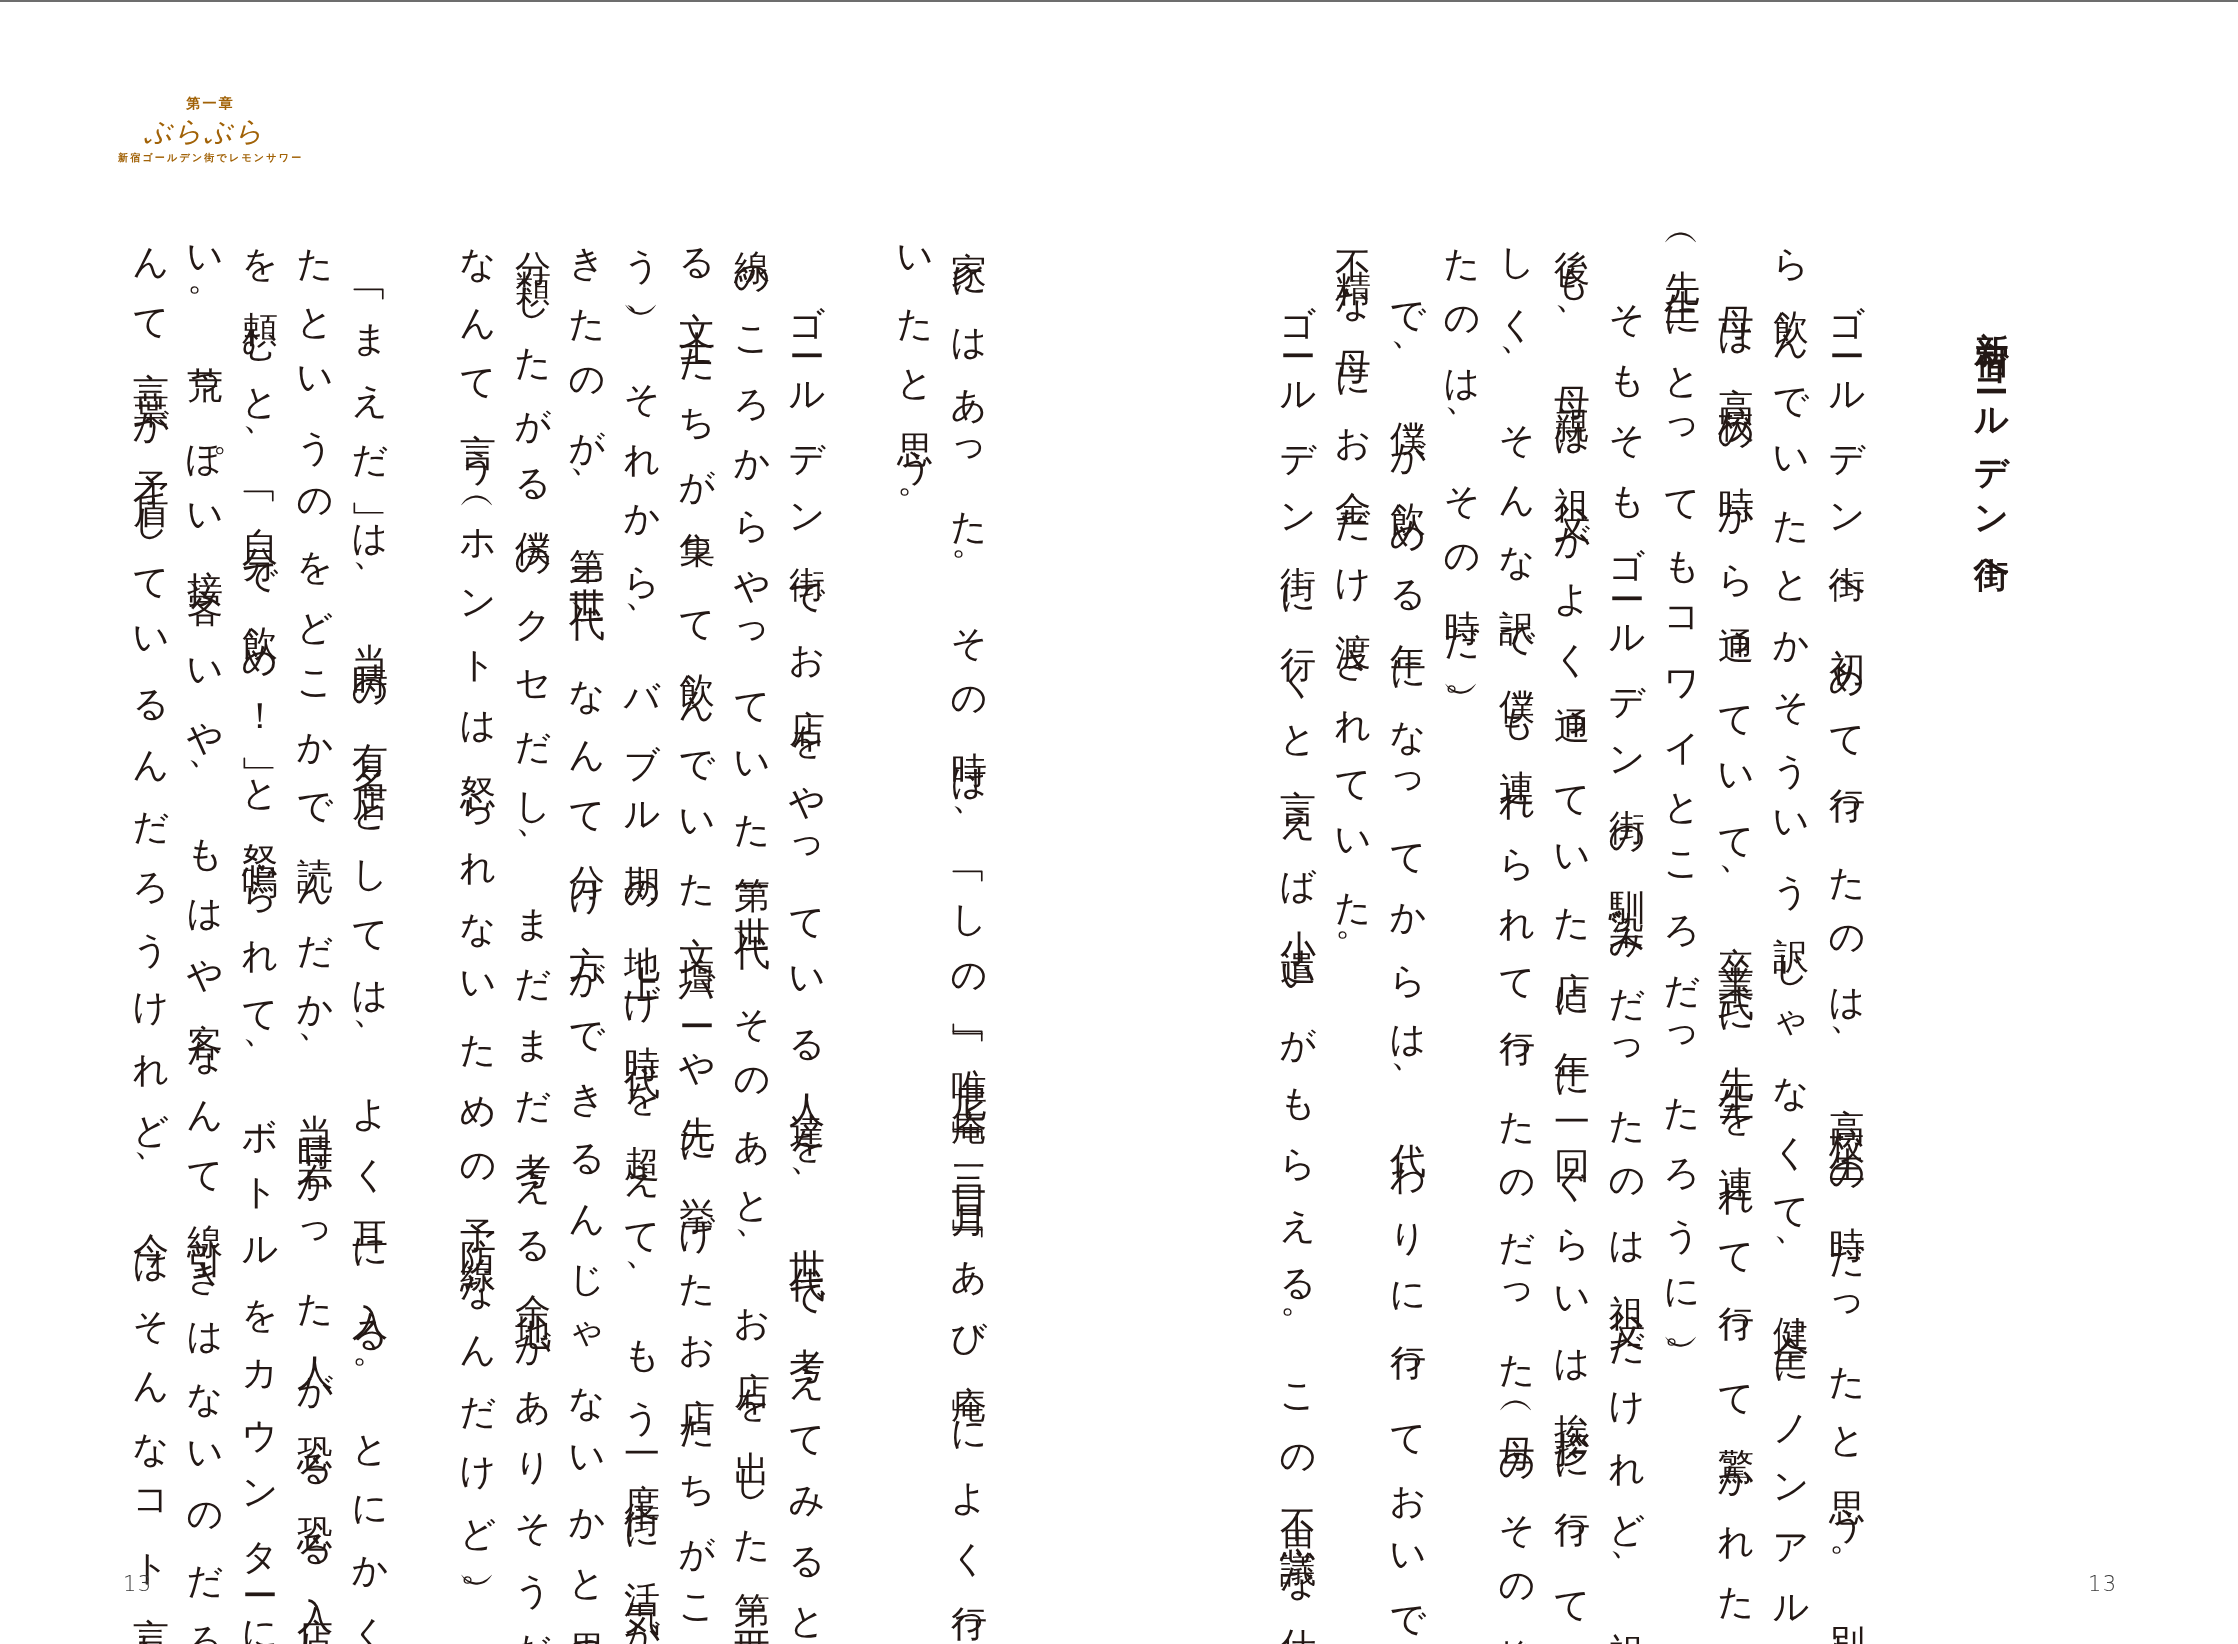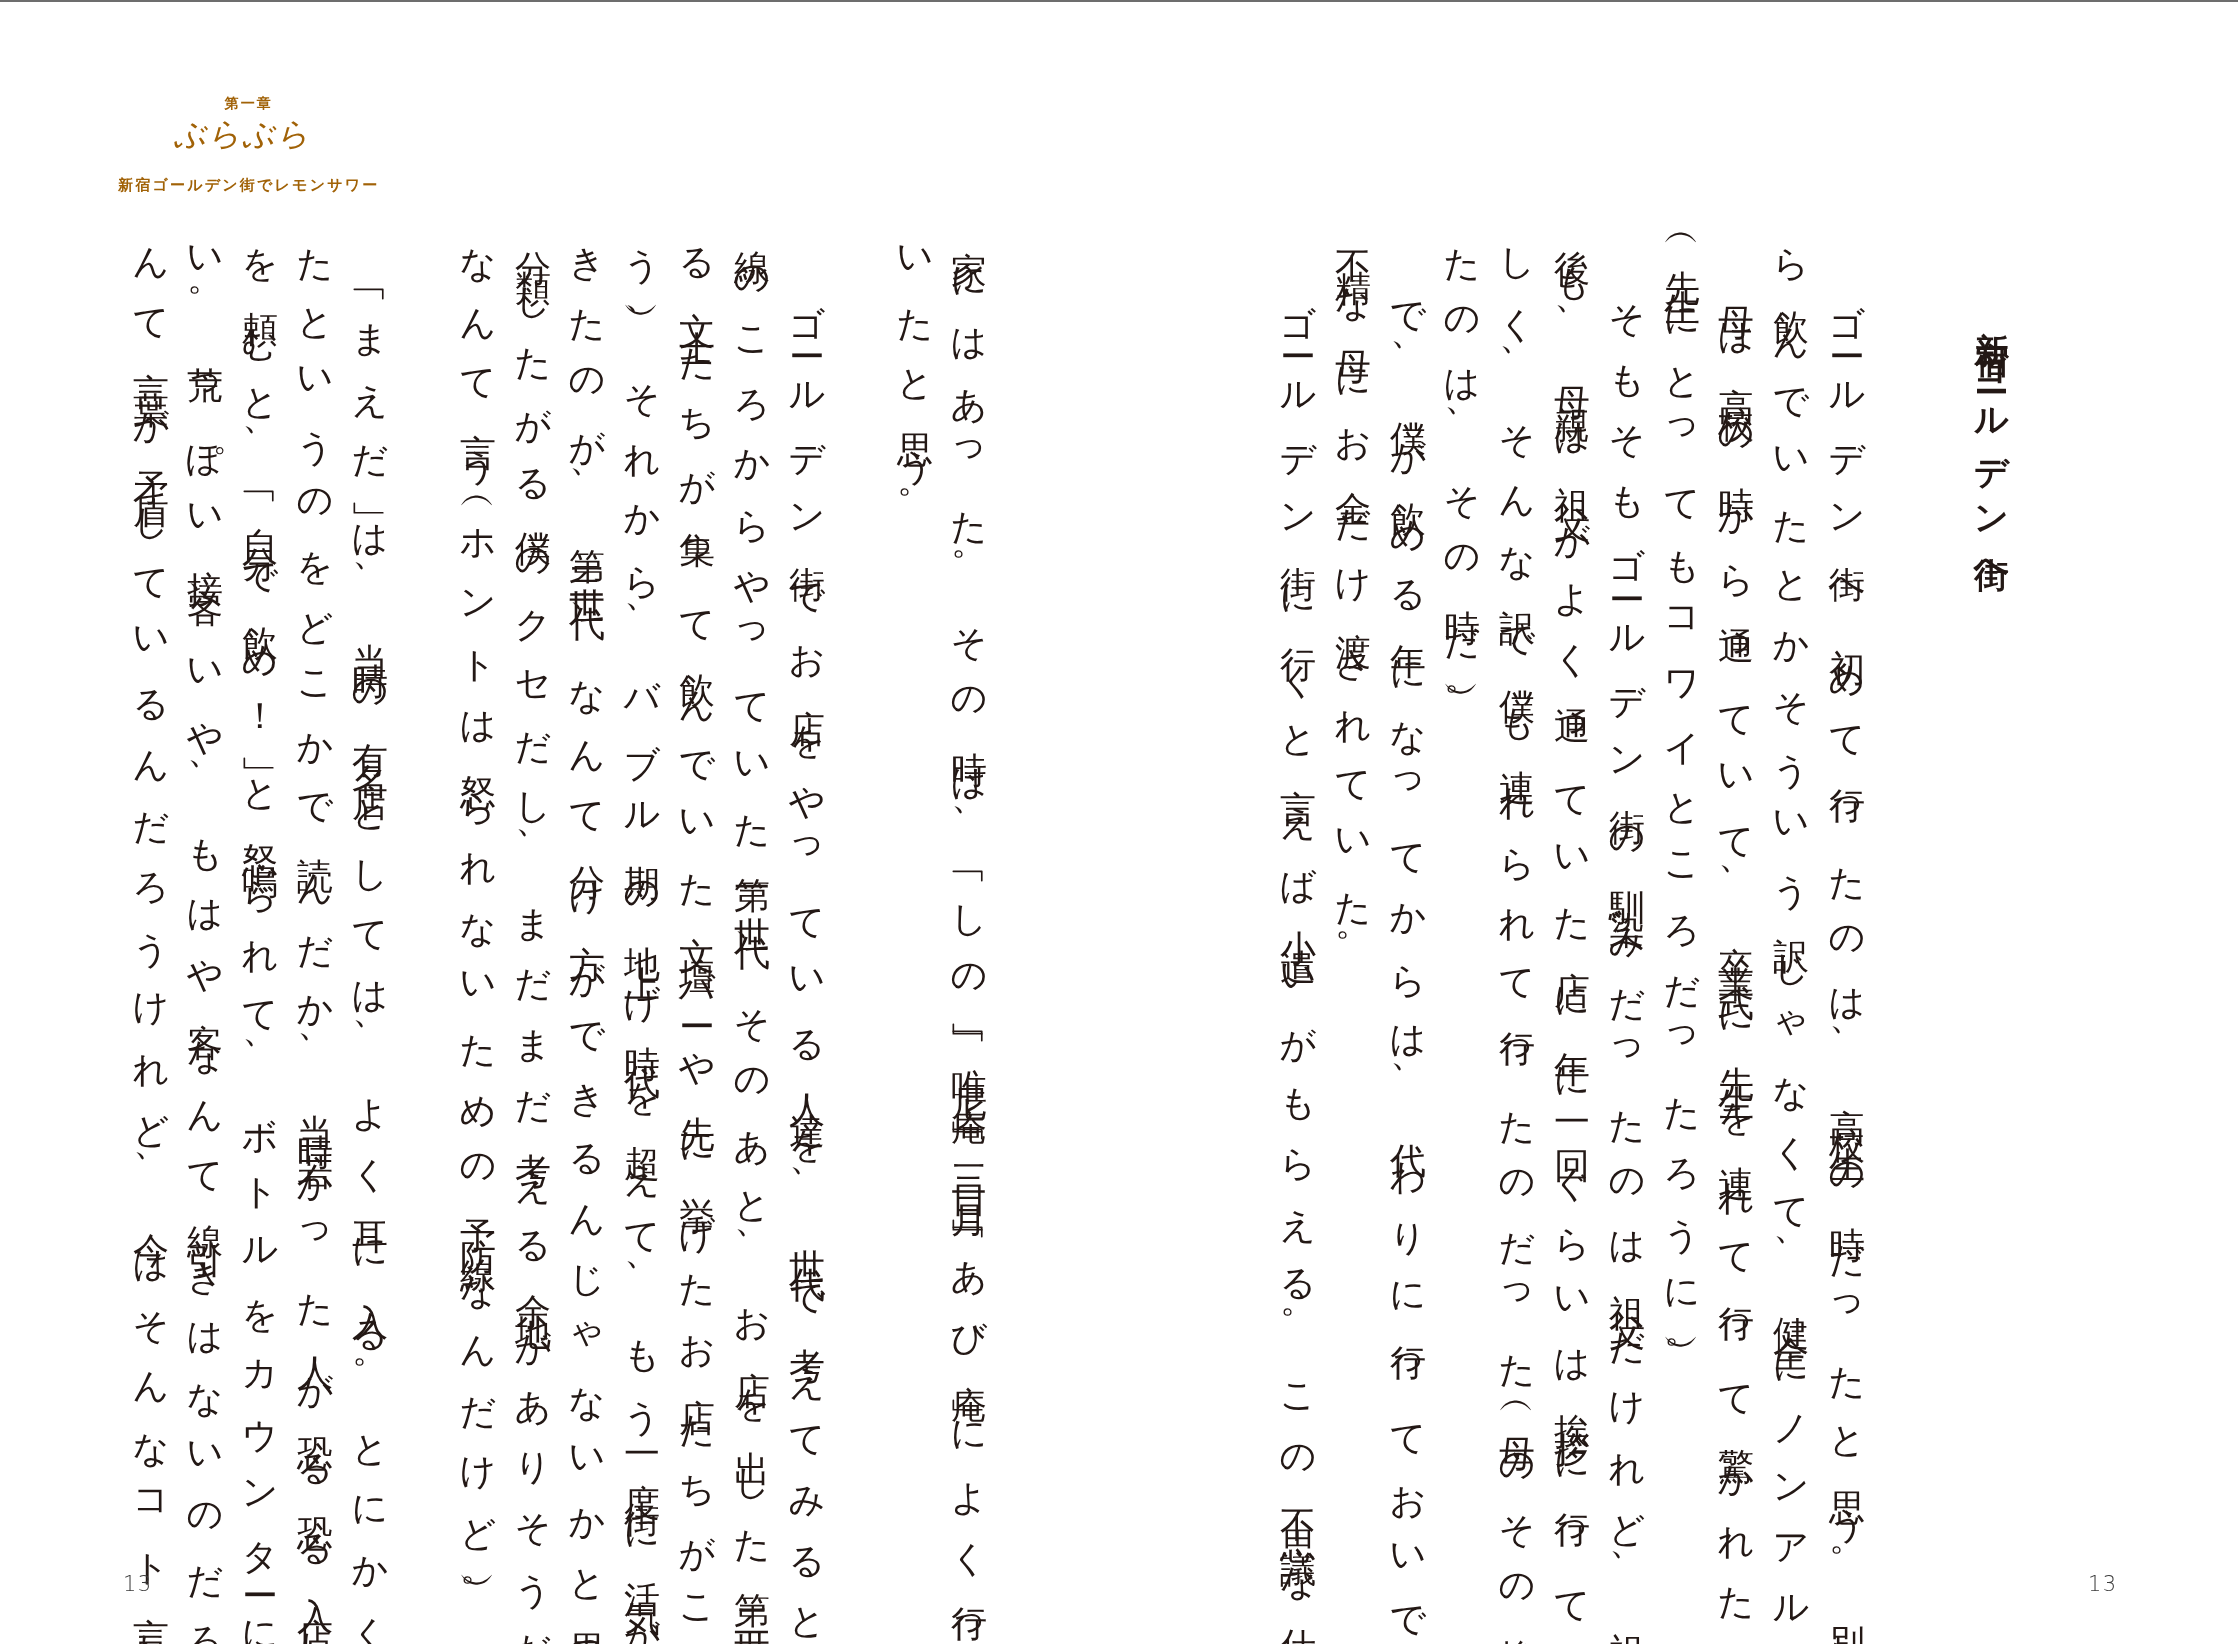--- a/index.html
+++ b/index.html
@@ -3,22 +3,22 @@
 <meta charset="utf-8">
 <style>
   html, body { margin: 0; padding: 0; background: #ffffff; }
   body { width: 2239px; height: 1644px; position: relative; overflow: hidden;
          font-family: "DejaVu Serif", "Liberation Serif", serif; color: #231815; }
   .topline { position: absolute; left: 0; top: 0; width: 2239px; height: 1.5px; background: #6d6d6d; }
   .running-head { position: absolute; left: 118px; top: 95px; height: 30px; display: flex; align-items: center;
                   font-family: "DejaVu Sans", "Liberation Sans", sans-serif; color: #a16207; white-space: nowrap; flex-direction: column; }
   .rh-chapter { font-size: 14px; letter-spacing: 2.2px; font-weight: bold; }
   .rh-dash { display: inline-block; width: 25px; height: 1.5px; background: #8a8a8a; margin: 0 10.4px 0 31px; }
-  .rh-title-script { font-family: Liberation Serif, serif; font-style: italic; font-size: 32px; letter-spacing: 1.5px; margin-right: 13.3px; }
-  .rh-subtitle { font-size: 15px; letter-spacing: 2.2px; font-weight: bold; margin-top: 19px; }
+  .rh-title-script { font-family: Liberation Serif, serif; font-style: italic; font-size: 28px; letter-spacing: 1.5px; margin-right: 13.3px; }
+  .rh-subtitle { font-size: 10px; letter-spacing: 2.2px; font-weight: bold; }
   .col { position: absolute; top: 222px; writing-mode: vertical-rl; text-orientation: upright;
          font-size: 36px; line-height: 55px; letter-spacing: 19.6px; white-space: nowrap; height: 1229px; }
   .heading { position: absolute; top: 304px; left: 1962px; writing-mode: vertical-rl; text-orientation: upright;
              font-family: "DejaVu Sans", "Liberation Sans", sans-serif; font-weight: bold;
              font-size: 34px; letter-spacing: 10.4px; line-height: 59px; }
   .page-num { position: absolute; top: 1544px; font-family: "DejaVu Sans", "Liberation Sans", sans-serif;
               font-size: 21px; font-weight: 300; color: #3a3a3a; letter-spacing: 1.5px; margin-top: 28px; }
 </style>
 </head>
 <body>

